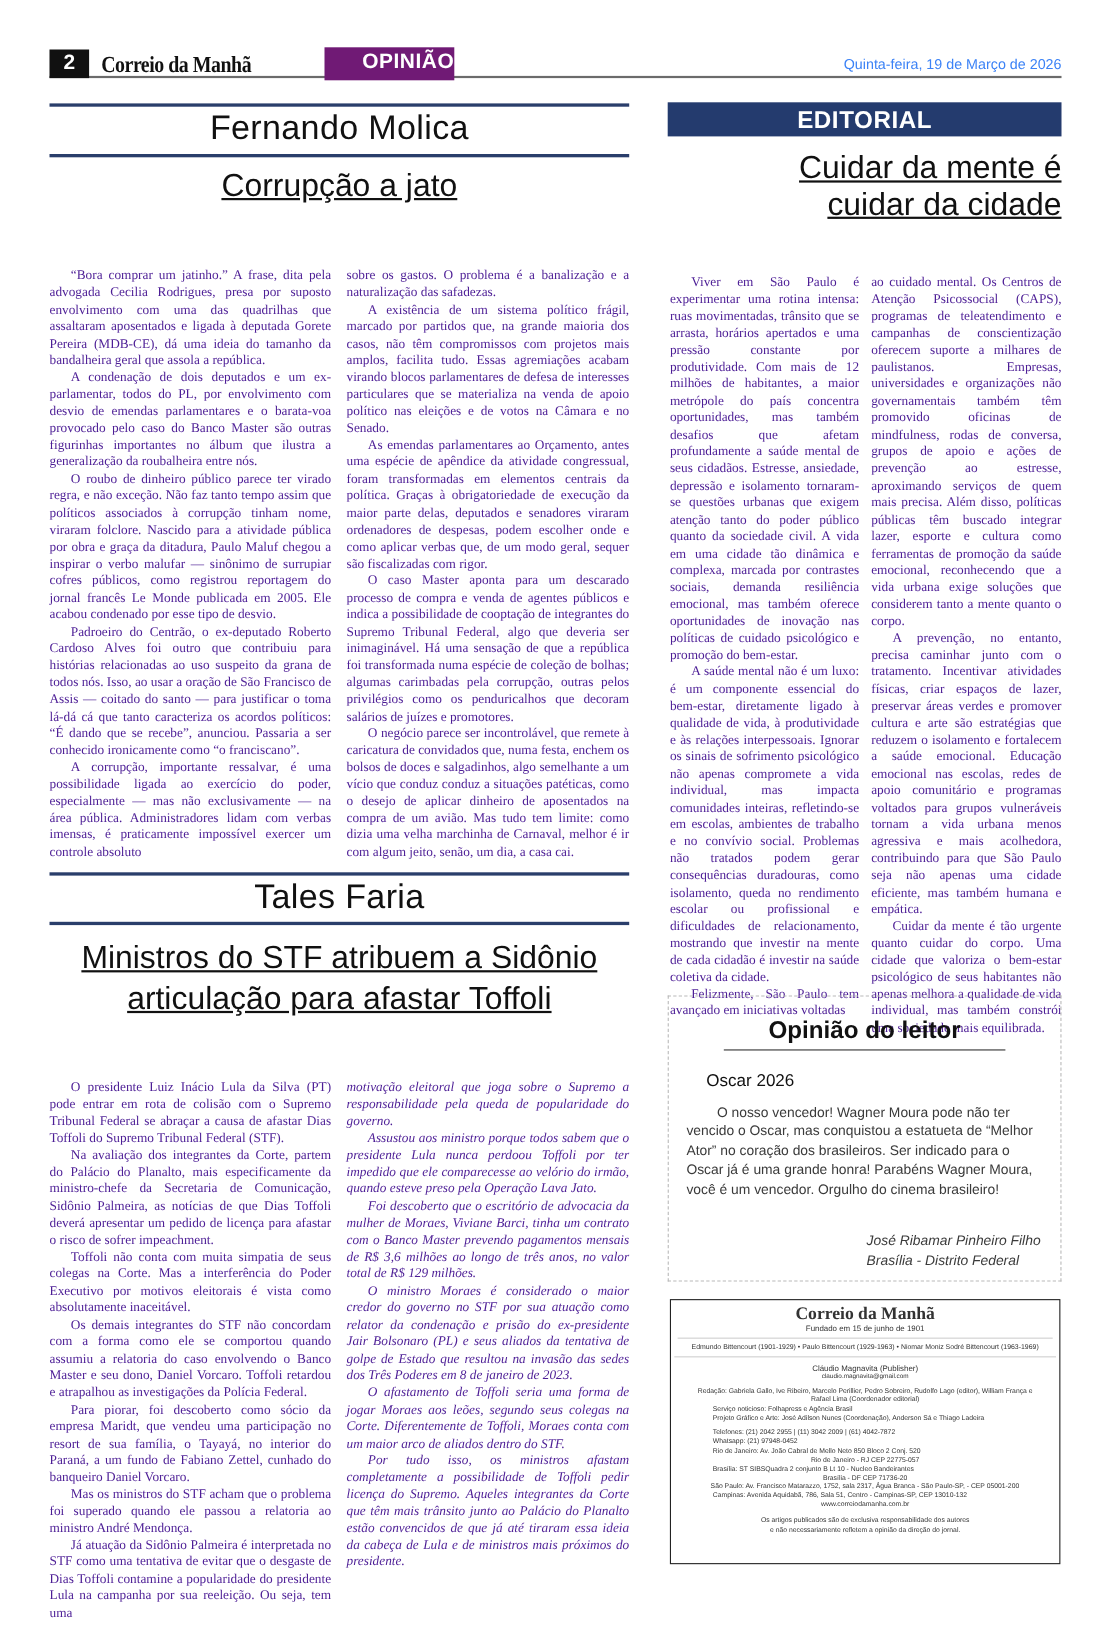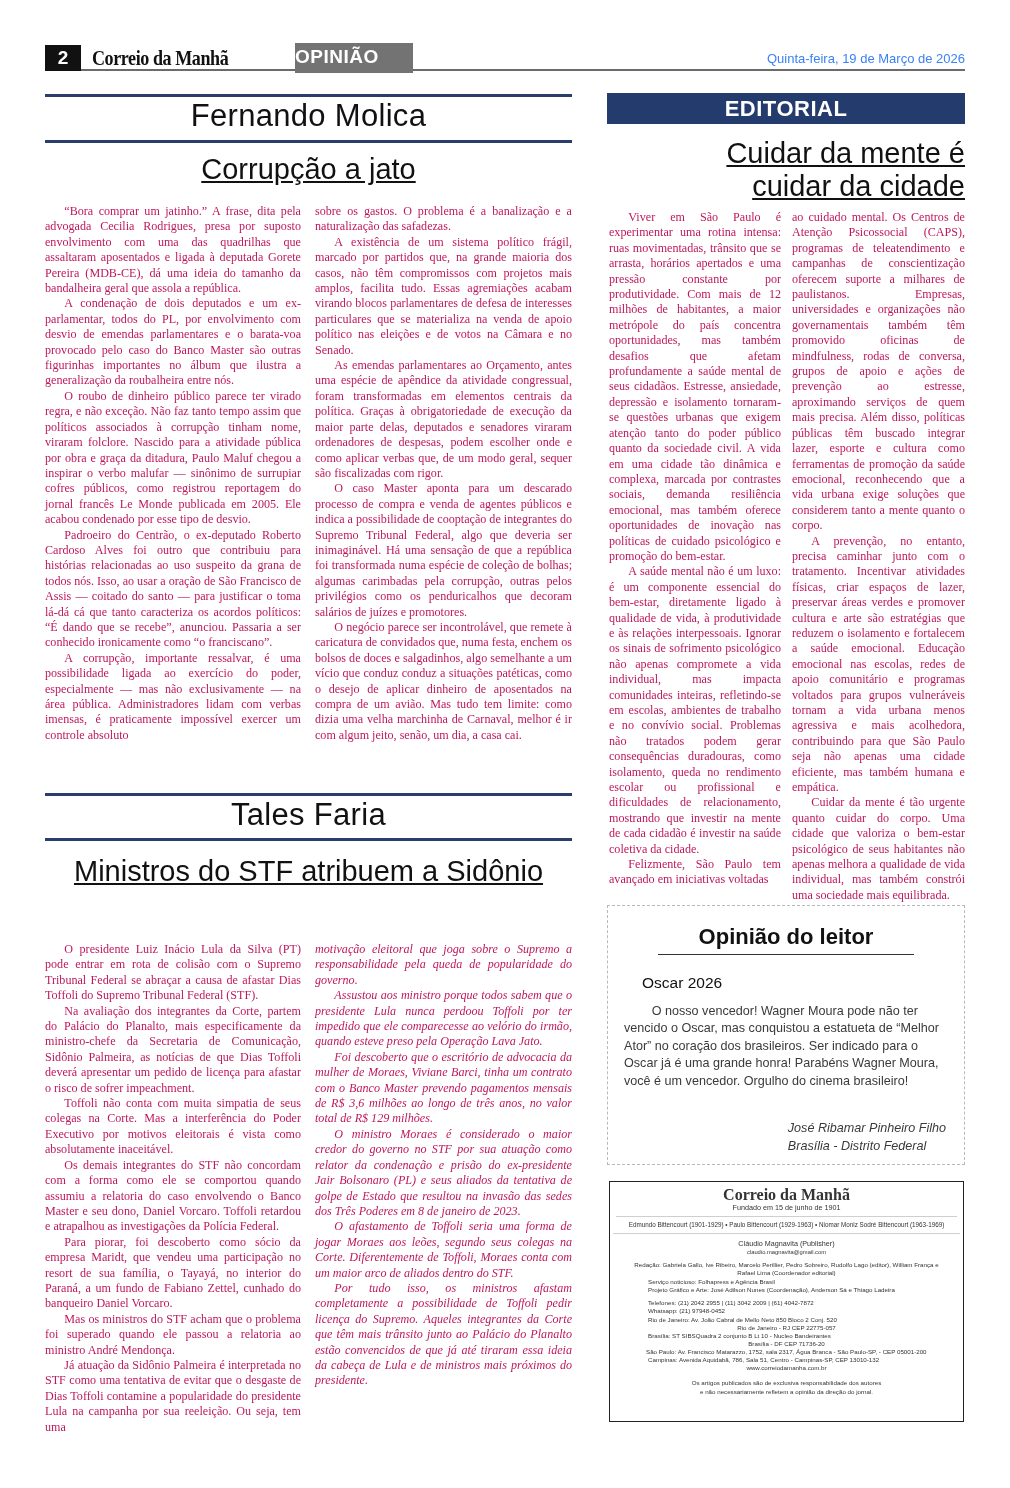--- a/index.html
+++ b/index.html
@@ -5,32 +5,32 @@
   * { box-sizing: border-box; margin: 0; padding: 0; }
   html, body { width: 1010px; height: 1488px; background: #ffffff; overflow: hidden; }
   body { position: relative; color: #111; font-family: "Liberation Serif", serif; }
 
   
   .masthead { position: absolute; left: 45px; top: 45px; width: 920px; height: 26px; border-bottom: 2px solid #6b6b6b; }
   .page-num { position: absolute; left: 0; top: 0; width: 36px; height: 26px; background: #111; color: #fff;
     font-family: "Liberation Sans", sans-serif; font-weight: bold; font-size: 19px; text-align: center; line-height: 26px; }
   .brand { position: absolute; left: 47px; top: 0; font-family: "Liberation Serif", serif; font-weight: bold;
     font-size: 21px; line-height: 26px; letter-spacing: -0.5px; transform: scaleX(0.86); transform-origin: left center; }
-  .section-tag { position: absolute; left: 250px; top: -2px; width: 118px; height: 30px; background: #737373; color: #fff;
-    font-family: "Liberation Sans", sans-serif; font-weight: bold; font-size: 19px; line-height: 27px; text-align: left; letter-spacing: 0.5px; }
+  .section-tag { position: absolute; left: 250px; top: -2px; width: 118px; height: 30px; background: #701a75; color: #fff;
+    font-family: "Liberation Sans", sans-serif; font-weight: bold; font-size: 19px; line-height: 27px; text-align: right; letter-spacing: 0.5px; }
   .masthead-date { position: absolute; right: 0; top: 0; font-family: "Liberation Sans", sans-serif; font-size: 13px; color: #3b82f6; line-height: 28px; }
 
   
   .rule { position: absolute; height: 3px; background: #2a3e6b; }
   .columnist { position: absolute; font-family: "Liberation Sans", sans-serif; font-size: 31px; text-align: center; color: #111; letter-spacing: 0.3px; }
   .headline { position: absolute; font-family: "Liberation Sans", sans-serif; text-align: center; color: #111; font-weight: normal; text-decoration: underline; }
 
   
   .cols { position: absolute; display: flex; gap: 14px; }
-  .col { font-family: "Liberation Serif", serif; font-size: 12.1px; line-height: 15.4px; text-align: justify; hyphens: auto; color: #be185d; }
+  .col { font-family: "Liberation Serif", serif; font-size: 12.1px; line-height: 15.4px; text-align: justify; hyphens: auto; color: #4c1d95; margin-top: 39px; }
   .col p { text-indent: 1.6em; }
 
   
   .editorial-tag { position: absolute; left: 607px; top: 93px; width: 358px; height: 31px; background: #243b6e; color: #fff;
     font-family: "Liberation Sans", sans-serif; font-weight: bold; font-size: 22px; text-align: center; line-height: 32px; letter-spacing: 0.5px; }
 
   
   .reader-box { position: absolute; left: 607px; top: 905px; width: 358px; height: 260px; border: 1px dashed #b9b9b9; }
   .reader-title { position: absolute; left: 50px; top: 18px; width: 256px; text-align: center; font-family: "Liberation Sans", sans-serif;
     font-weight: bold; font-size: 22px; padding-bottom: 4px; border-bottom: 1.5px solid #333; }
@@ -80,20 +80,21 @@
     <p>O caso Master aponta para um descarado processo de compra e venda de agentes públicos e indica a possibilidade de cooptação de integrantes do Supremo Tribunal Federal, algo que deveria ser inimaginável. Há uma sensação de que a república foi transformada numa espécie de coleção de bolhas; algumas carimbadas pela corrupção, outras pelos privilégios como os penduricalhos que decoram salários de juízes e promotores.</p>
     <p>O negócio parece ser incontrolável, que remete à caricatura de convidados que, numa festa, enchem os bolsos de doces e salgadinhos, algo semelhante a um vício que conduz conduz a situações patéticas, como o desejo de aplicar dinheiro de aposentados na compra de um avião. Mas tudo tem limite: como dizia uma velha marchinha de Carnaval, melhor é ir com algum jeito, senão, um dia, a casa cai.</p>
   </div>
 </div>
 
 <div class="rule" style="left:45px;top:793px;width:527px;"></div>
 <div class="columnist" style="left:45px;top:797px;width:527px;">Tales Faria</div>
 <div class="rule" style="left:45px;top:838px;width:527px;"></div>
 <h1 class="headline" style="left:40px;top:853px;width:537px;font-size:29px;line-height:37px;">
   <span style="display:block">Ministros do STF atribuem a Sidônio</span>
+  <span style="display:block">articulação para afastar Toffoli</span>
 </h1>
 
 <div class="cols" style="left:45px;top:942px;width:527px;">
   <div class="col" style="width:256px;font-family:Liberation Serif, serif;">
     <p>O presidente Luiz Inácio Lula da Silva (PT) pode entrar em rota de colisão com o Supremo Tribunal Federal se abraçar a causa de afastar Dias Toffoli do Supremo Tribunal Federal (STF).</p>
     <p>Na avaliação dos integrantes da Corte, partem do Palácio do Planalto, mais especificamente da ministro-chefe da Secretaria de Comunicação, Sidônio Palmeira, as notícias de que Dias Toffoli deverá apresentar um pedido de licença para afastar o risco de sofrer impeachment.</p>
     <p>Toffoli não conta com muita simpatia de seus colegas na Corte. Mas a interferência do Poder Executivo por motivos eleitorais é vista como absolutamente inaceitável.</p>
     <p>Os demais integrantes do STF não concordam com a forma como ele se comportou quando assumiu a relatoria do caso envolvendo o Banco Master e seu dono, Daniel Vorcaro. Toffoli retardou e atrapalhou as investigações da Polícia Federal.</p>
     <p>Para piorar, foi descoberto como sócio da empresa Maridt, que vendeu uma participação no resort de sua família, o Tayayá, no interior do Paraná, a um fundo de Fabiano Zettel, cunhado do banqueiro Daniel Vorcaro.</p>
     <p>Mas os ministros do STF acham que o problema foi superado quando ele passou a relatoria ao ministro André Mendonça.</p>

